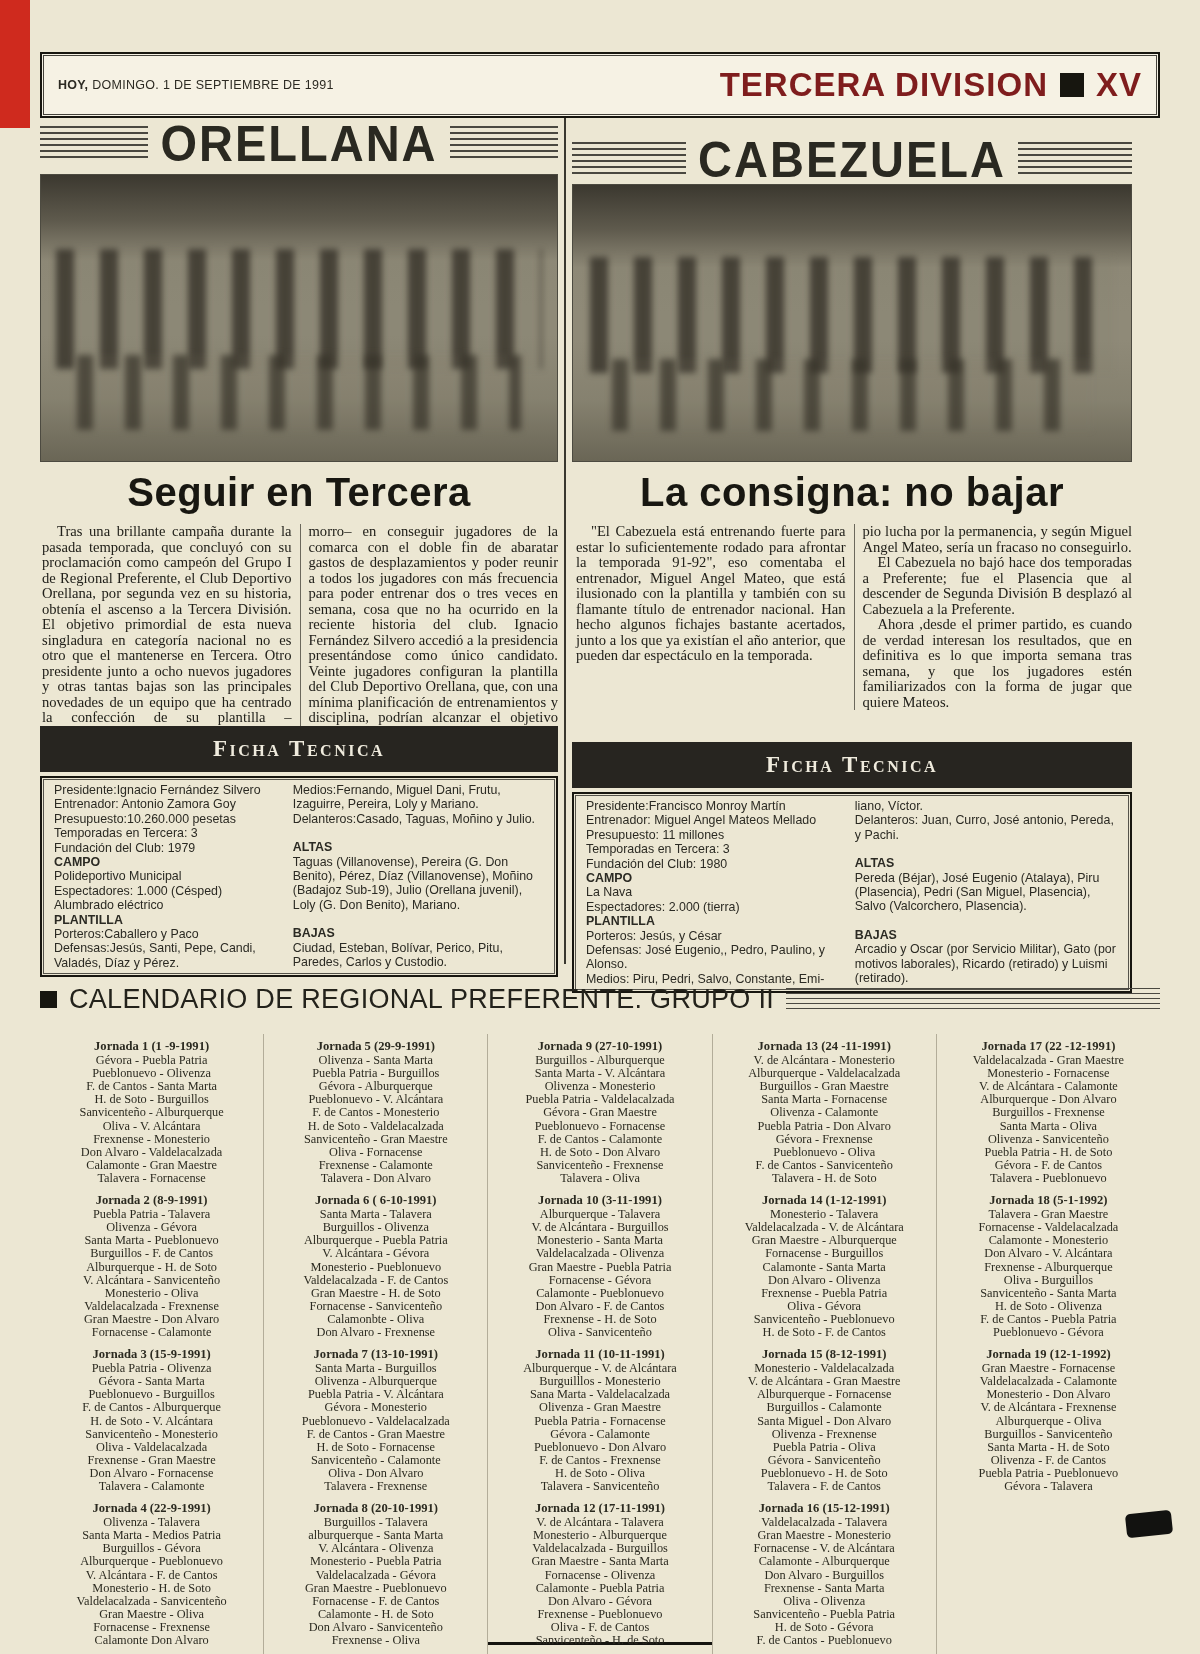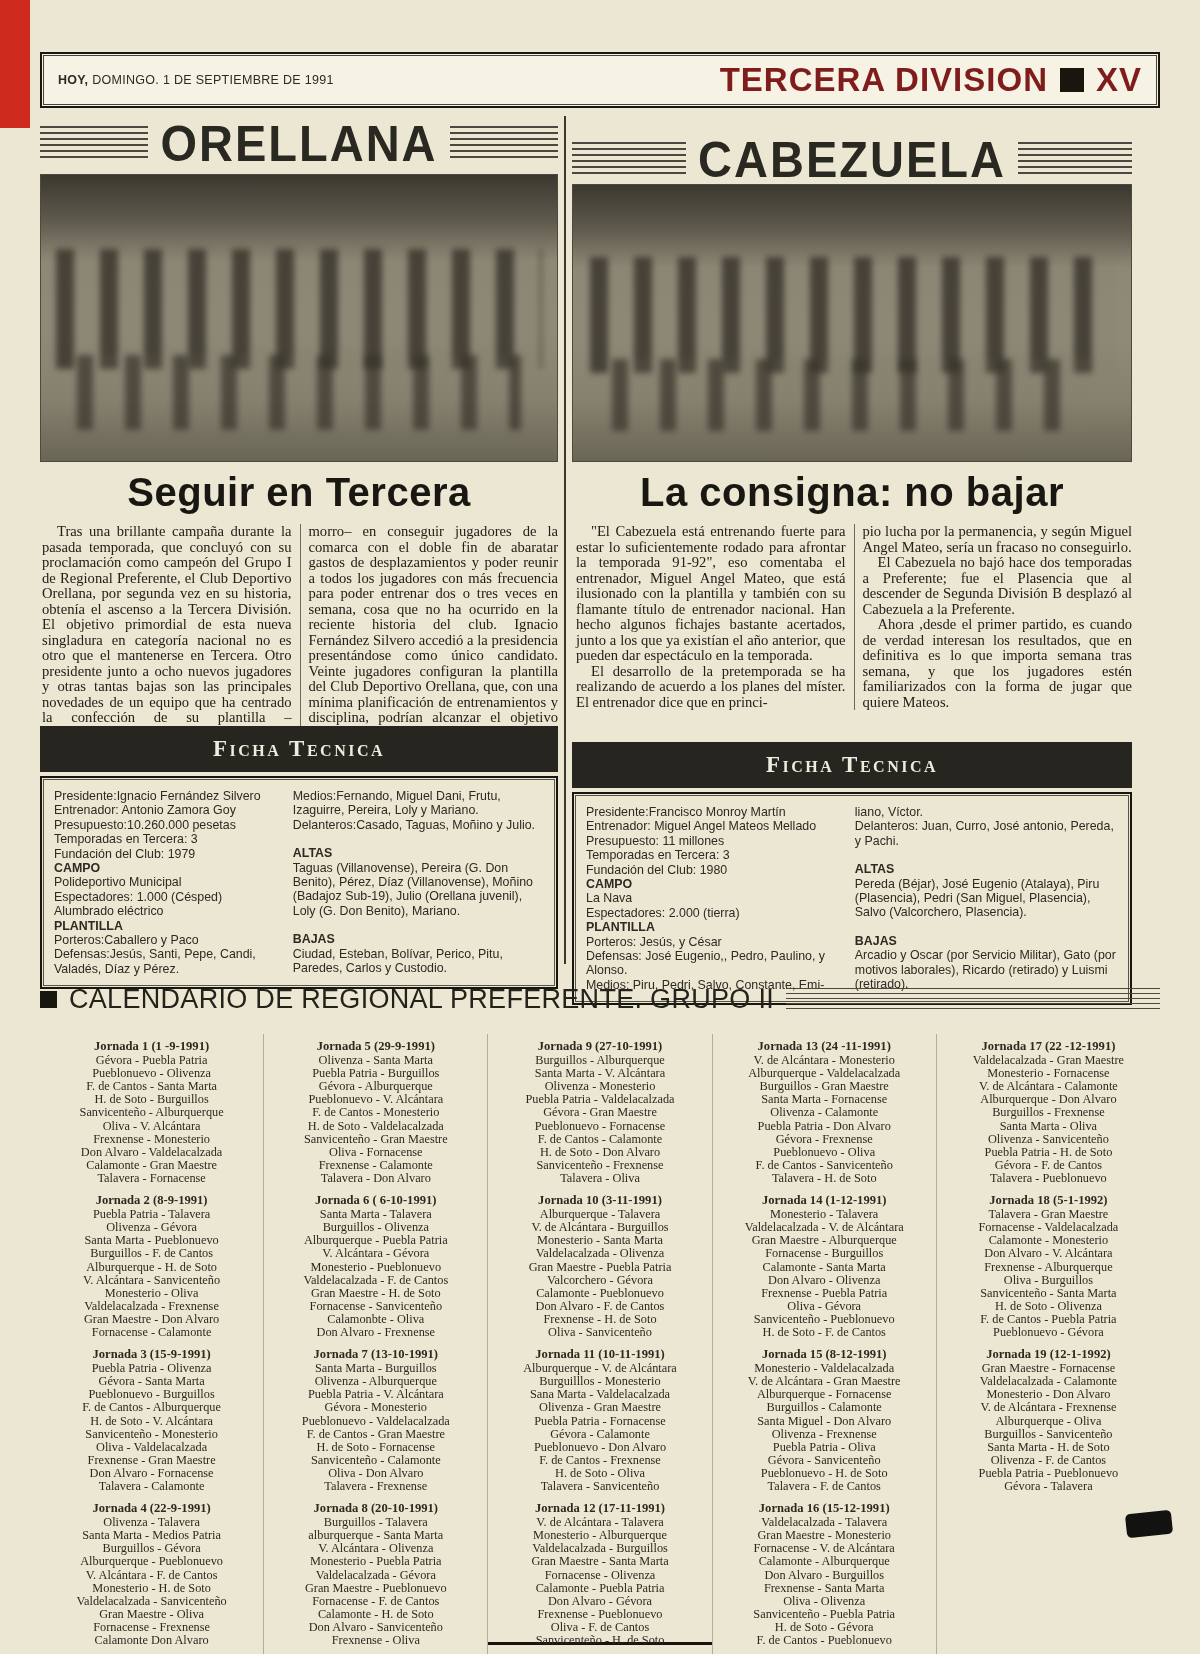--- a/index.html
+++ b/index.html
@@ -4,21 +4,21 @@
 <style>
   html,body{margin:0;padding:0;}
   body{width:1200px;height:1654px;position:relative;background:#ece7d3;font-family:"Liberation Sans",sans-serif;color:#1d1c18;overflow:hidden;}
   .abs{position:absolute;}
   
   .red-stripe{left:0;top:0;width:30px;height:128px;background:#cf2a1e;}
   .corner-mark{left:1126px;top:1512px;width:46px;height:24px;background:#121210;border-radius:5px;transform:rotate(-6deg);}
   .bottom-line{left:488px;top:1642px;width:224px;height:3px;background:#15140f;}
   .center-divider{left:564px;top:116px;width:2px;height:848px;background:#3a382f;}
   
-  .masthead{left:40px;top:52px;width:1120px;height:56px;background:#f6f2e4;border:2px solid #17160f;box-shadow:inset 0 0 0 1px #f6f2e4, inset 0 0 0 2px #44423a;display:flex;align-items:center;justify-content:space-between;padding:0 16px;box-sizing:border-box;}
+  .masthead{left:40px;top:52px;width:1120px;height:66px;background:#f6f2e4;border:2px solid #17160f;box-shadow:inset 0 0 0 1px #f6f2e4, inset 0 0 0 2px #44423a;display:flex;align-items:center;justify-content:space-between;padding:0 16px;box-sizing:border-box;}
   .mast-left{font-size:12.5px;letter-spacing:.3px;color:#2c2a22;}
   .mast-left b{font-weight:bold;}
   .mast-right{display:flex;align-items:center;gap:12px;font-size:33px;font-weight:bold;letter-spacing:1px;color:#7f1d1d;}
   .sq{width:24px;height:24px;background:#17160f;display:inline-block;}
   
   .club-row{display:flex;align-items:center;gap:12px;}
   .rules{flex:1;height:36px;background:repeating-linear-gradient(to bottom,#4a4840 0 1.6px,transparent 1.6px 6px);}
   .club-name{font-size:47px;font-weight:bold;letter-spacing:2px;color:#2a2921;transform:scaleY(1.08);}
   #club-left{left:40px;top:116px;width:518px;}
   #club-right{left:572px;top:132px;width:560px;}
@@ -46,21 +46,21 @@
   #body-left .first{padding-right:8px;margin-right:8px;}
   #body-right{left:576px;top:524px;width:556px;}
   #body-right .body-col{width:270px;}
   #body-right .first{padding-right:8px;margin-right:8px;}
   .para{margin:0;}
   .para.indent{text-indent:15px;}
   
   .ficha-bar{background:#272520;color:#efebdd;display:flex;align-items:center;justify-content:center;font-family:"Liberation Serif",serif;font-variant:small-caps;font-weight:bold;font-size:23px;letter-spacing:2.5px;}
   #ficha-bar-left{left:40px;top:726px;width:518px;height:46px;}
   #ficha-bar-right{left:572px;top:742px;width:560px;height:46px;}
-  .ficha-box{border:2px solid #17160f;box-shadow:inset 0 0 0 1px #ece7d3, inset 0 0 0 2px #55534a;padding:11px 12px;box-sizing:border-box;display:flex;gap:16px;background:#ece7d3;}
+  .ficha-box{border:2px solid #17160f;box-shadow:inset 0 0 0 1px #ece7d3, inset 0 0 0 2px #55534a;padding:5px 12px;box-sizing:border-box;display:flex;gap:16px;background:#ece7d3;}
   .ficha-col{font-size:12.4px;line-height:14.4px;color:#2b2a23;}
   #ficha-box-left{left:40px;top:776px;width:518px;}
   #ficha-box-left .fc1{width:47%;} #ficha-box-left .fc2{width:53%;}
   #ficha-box-right{left:572px;top:792px;width:560px;}
   #ficha-box-right .fc1{width:49%;} #ficha-box-right .fc2{width:51%;}
   .ficha-head{font-weight:bold;}
   .ficha-gap{margin-top:14px;}
   
   .cal-head{left:40px;top:984px;width:1120px;display:flex;align-items:center;gap:12px;}
   .cal-head .sq2{width:17px;height:17px;background:#17160f;flex:0 0 auto;}
@@ -116,21 +116,20 @@
   <div class="body-col first" id="ol-c1">
       <p class="para indent">Tras una brillante campaña durante la pasada temporada, que concluyó con su proclamación como campeón del Grupo I de Regional Preferente, el Club Deportivo Orellana, por segunda vez en su historia, obtenía el ascenso a la Tercera División. El objetivo primordial de esta nueva singladura en categoría nacional no es otro que el mantenerse en Tercera. Otro presidente junto a ocho nuevos jugadores y otras tantas bajas son las principales novedades de un equipo que ha centrado la confección de su plantilla –encomendada un año más al secretario técnico José María Cha-</p>
     </div>
   <div class="body-col" id="ol-c2">
       <p class="para">morro– en conseguir jugadores de la comarca con el doble fin de abaratar gastos de desplazamientos y poder reunir a todos los jugadores con más frecuencia para poder entrenar dos o tres veces en semana, cosa que no ha ocurrido en la reciente historia del club. Ignacio Fernández Silvero accedió a la presidencia presentándose como único candidato. Veinte jugadores configuran la  plantilla del Club Deportivo Orellana, que, con una mínima planificación de entrenamientos y disciplina, podrían alcanzar el objetivo propuesto por la entidad.</p>
     </div>
 </div>
 <div id="body-right" class="abs body-cols">
   <div class="body-col first" id="cb-c1">
       <p class="para indent">"El Cabezuela está entrenando fuerte para estar lo suficientemente rodado para afrontar la temporada 91-92", eso comentaba el entrenador, Miguel Angel Mateo, que está ilusionado con la plantilla y también con su flamante título de entrenador nacional. Han hecho algunos fichajes bastante acertados, junto a los que ya existían el año anterior, que pueden dar espectáculo en la temporada.</p>
-      <p class="para indent">El desarrollo de la pretemporada se ha realizando de acuerdo a los planes del míster. El  entrenador dice que  en princi-</p>
     </div>
   <div class="body-col" id="cb-c2">
       <p class="para">pio lucha por la permanencia, y según Miguel Angel Mateo, sería un fracaso no conseguirlo.</p>
       <p class="para indent">El Cabezuela no bajó hace dos temporadas a Preferente; fue el Plasencia que al descender de Segunda División B desplazó al Cabezuela a la Preferente.</p>
       <p class="para indent">Ahora ,desde el primer partido, es cuando de verdad interesan los resultados, que en definitiva es lo que importa semana tras semana, y que los jugadores estén familiarizados con la forma de jugar que quiere Mateos.</p>
     </div>
 </div>
 
 <div id="ficha-bar-left" class="abs ficha-bar">Ficha Tecnica</div>
 <div id="ficha-box-left" class="abs ficha-box">
@@ -311,21 +310,21 @@
         <div class="j-match">Sanvicenteño - Frexnense</div>
         <div class="j-match">Talavera - Oliva</div>
       </div>
       <div class="jornada">
         <div class="j-title">Jornada 10 (3-11-1991)</div>
         <div class="j-match">Alburquerque - Talavera</div>
         <div class="j-match">V. de Alcántara - Burguillos</div>
         <div class="j-match">Monesterio - Santa Marta</div>
         <div class="j-match">Valdelacalzada - Olivenza</div>
         <div class="j-match">Gran Maestre - Puebla Patria</div>
-        <div class="j-match">Valcorchero - Gévora</div>
+        <div class="j-match">Fornacense - Gévora</div>
         <div class="j-match">Calamonte - Pueblonuevo</div>
         <div class="j-match">Don Alvaro - F. de Cantos</div>
         <div class="j-match">Frexnense - H. de Soto</div>
         <div class="j-match">Oliva - Sanvicenteño</div>
       </div>
       <div class="jornada">
         <div class="j-title">Jornada 11 (10-11-1991)</div>
         <div class="j-match">Alburquerque - V. de Alcántara</div>
         <div class="j-match">Burguilllos - Monesterio</div>
         <div class="j-match">Sana Marta - Valdelacalzada</div>

